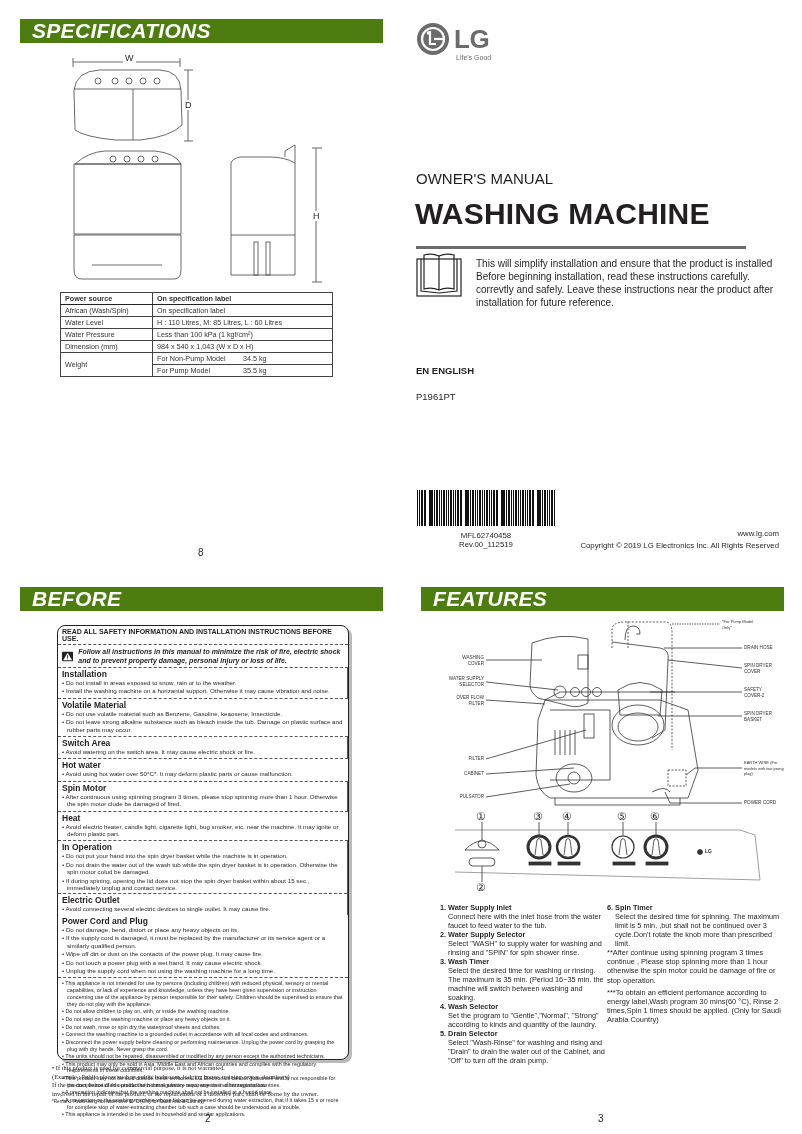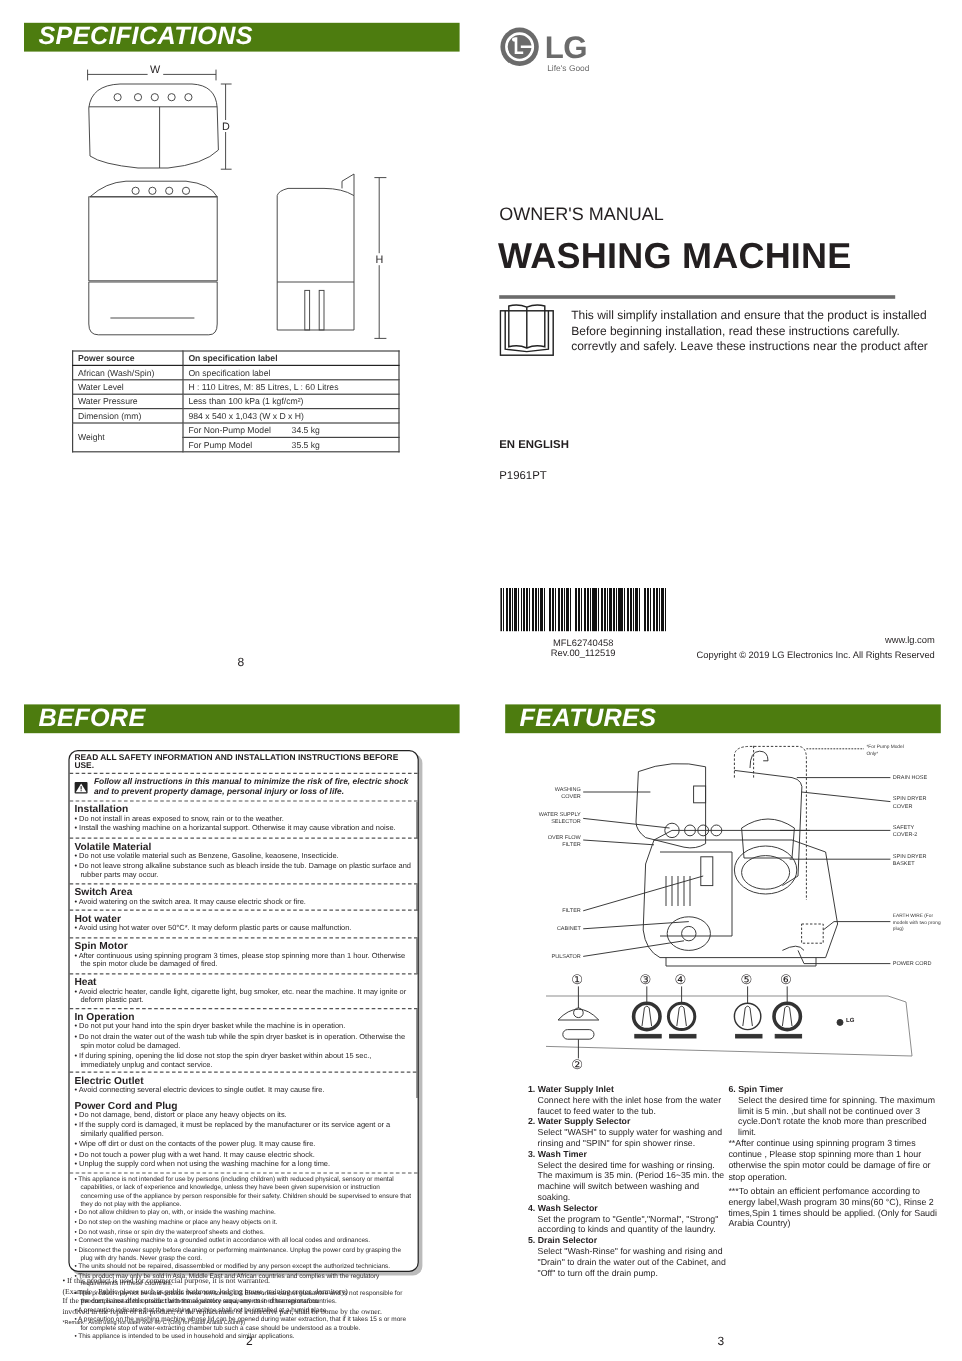--- a/index.html
+++ b/index.html
@@ -136,20 +136,21 @@
     <rect x="1" y="6" width="44" height="37"></rect>
     <path d="M5 6 L5 38 L23 40 L41 38 L41 6"></path>
     <path d="M8 2 L8 36 Q16 34 23 37 Q30 34 38 36 L38 2 Q30 0 23 3 Q16 0 8 2 Z"></path>
     <line x1="23" y1="3" x2="23" y2="37"></line>
   </svg>
 </div>
 <div class="abs intro" style="left:476px;top:257px;width:320px;">
   <div>This will simplify installation and ensure that the product is installed</div>
   <div>Before beginning installation, read these instructions carefully.</div>
   <div>correvtly and safely. Leave these instructions near the product after</div>
+  <div>installation for future reference.</div>
 </div>
 
 <div class="abs" style="left:416px;top:365px;font-size:9.5px;font-weight:bold;">EN  ENGLISH</div>
 <div class="abs" style="left:416px;top:391px;font-size:9.5px;">P1961PT</div>
 
 <div class="abs" style="left:417px;top:490px;width:138px;height:36px;background:repeating-linear-gradient(90deg,#111 0 1.5px,#fff 1.5px 2.5px,#111 2.5px 3.2px,#fff 3.2px 4.5px,#111 4.5px 6.5px,#fff 6.5px 7.2px);"></div>
 <div class="abs" style="left:417px;top:531px;width:138px;text-align:center;font-size:7.8px;line-height:9px;">
   <div>MFL62740458</div>
   <div>Rev.00_112519</div>
 </div>

